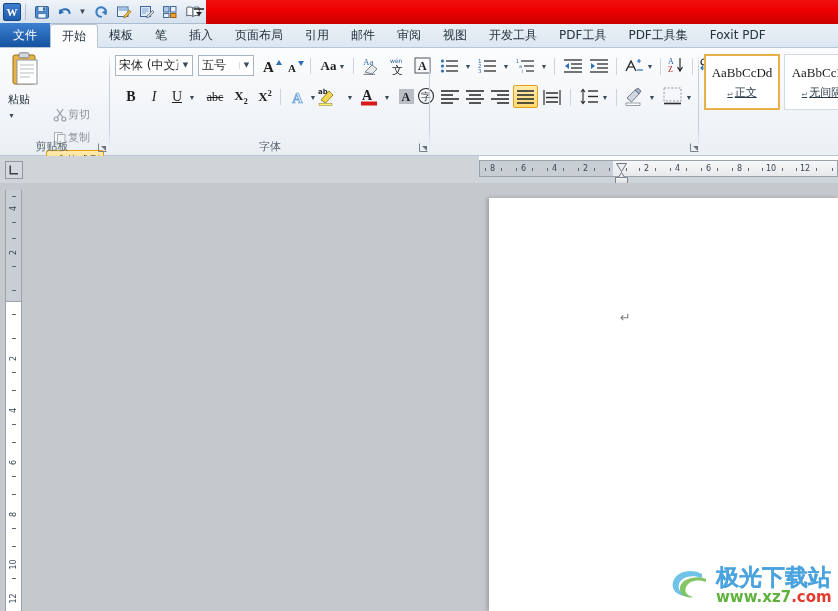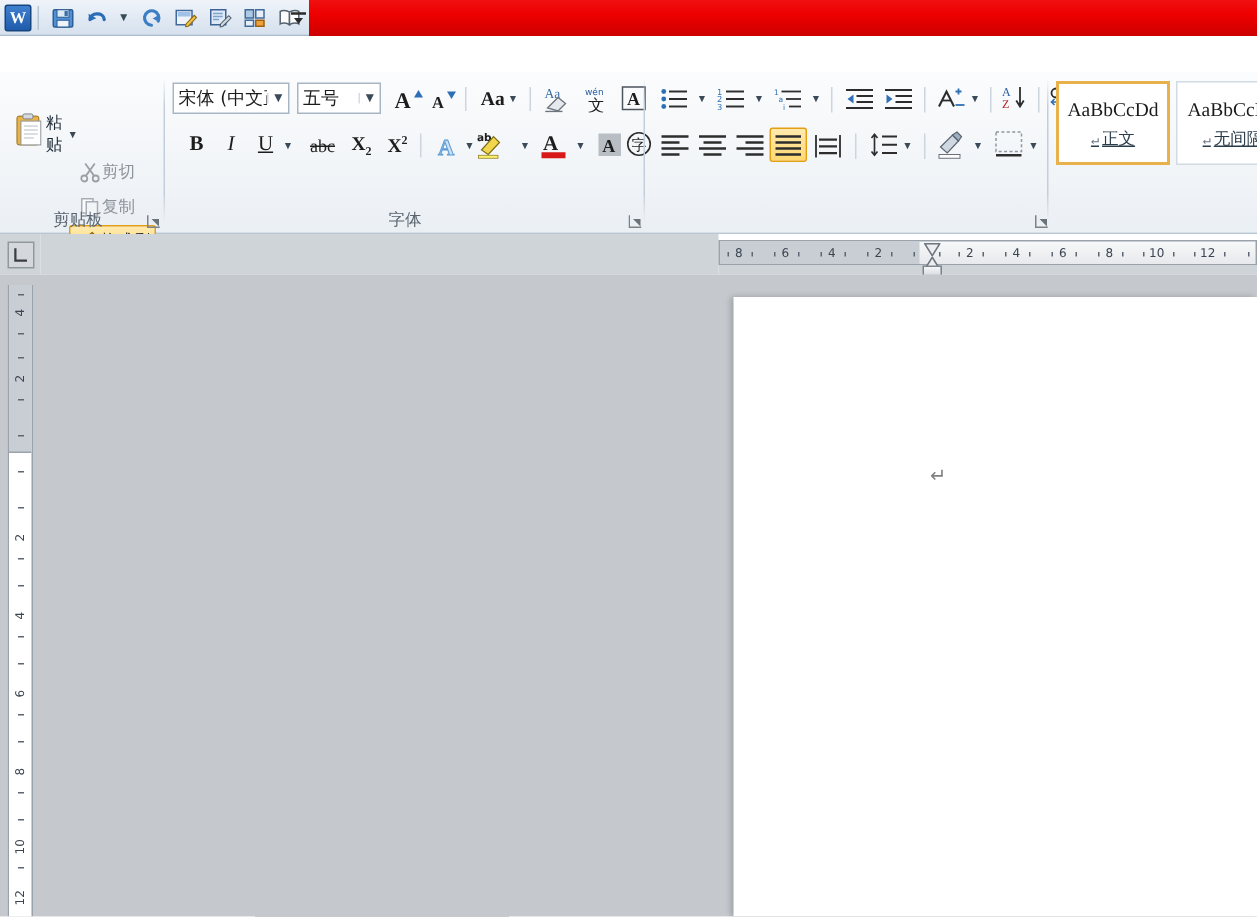--- a/index.html
+++ b/index.html
@@ -84,21 +84,21 @@
     background: linear-gradient(to bottom,rgba(180,195,210,0),#c3cedb 20%,#c3cedb 80%,rgba(180,195,210,0));
   }
   .dialog-launcher {
     position: absolute; bottom: 3px; width: 12px; height: 12px;
     display:flex; align-items:center; justify-content:center;
   }
 
   
   .paste-btn {
     position: absolute; left: 8px; top: 4px; width: 44px; height: 72px;
-    display: flex; flex-direction: row; align-items: center;
+    display: flex; flex-direction: column; 
     font-size: 11px; color: #1e2b36;
   }
   .paste-label { margin-top: 2px; font-family:"DejaVu Sans",sans-serif; font-size: 11px;}
   .mini-btn {
     position: absolute; display: flex; align-items: center;
     height: 21px; font-size: 11px; color: #8d949b;
     font-family: Liberation Mono, monospace;
     padding: 0 3px;
   }
   .mini-btn .mi { width: 17px; display:flex; align-items:center; justify-content:center;}
@@ -310,20 +310,36 @@
     <div class="qat-more">
       <svg width="12" height="14" viewBox="0 0 12 14">
         <line x1="1" y1="4" x2="11" y2="4" stroke="#2a2a2a" stroke-width="1.6"></line>
         <path d="M3 7 L9 7 L6 11 Z" fill="#2a2a2a"></path>
       </svg>
     </div>
 
     <div class="redbar"></div>
   </div>
 
+  <div class="tabstrip">
+    <div class="tab file">文件</div>
+    <div class="tab active">开始</div>
+    <div class="tab">模板</div>
+    <div class="tab">笔</div>
+    <div class="tab">插入</div>
+    <div class="tab">页面布局</div>
+    <div class="tab">引用</div>
+    <div class="tab">邮件</div>
+    <div class="tab">审阅</div>
+    <div class="tab">视图</div>
+    <div class="tab">开发工具</div>
+    <div class="tab">PDF工具</div>
+    <div class="tab">PDF工具集</div>
+    <div class="tab">Foxit PDF</div>
+  </div>
 
   <div class="ribbon">
 
     <div class="group" style="left:0; width:110px">
       <div class="paste-btn">
         <svg width="34" height="38" viewBox="0 0 34 38">
           <rect x="5" y="3" width="22" height="29" rx="2" fill="#e8b44a" stroke="#9c6f17"></rect>
           <rect x="11" y="0.8" width="10" height="5" rx="1.4" fill="#d6d9dd" stroke="#7c838b"></rect>
           <rect x="9" y="8" width="20" height="24" fill="#fff" stroke="#8d949c"></rect>
           <line x1="12" y1="13" x2="26" y2="13" stroke="#b6bcc3"></line>
@@ -774,14 +790,26 @@
     <span class="vtick" style="top:338px"></span>
     <span class="vtick" style="top:356px"></span>
     <span class="vmark" style="top:370px">10</span>
     <span class="vtick" style="top:388px"></span>
     <span class="vmark" style="top:404px">12</span>
   </div>
 
   <div class="page"></div>
   <div class="pilcrow-mark">↵</div>
 
+  <div class="watermark">
+    <svg width="46" height="40" viewBox="0 0 46 40">
+      <path d="M34 9 C24 3, 8 6, 5 17 C2.5 26, 12 33, 21 30 C14 30, 9 25, 11 19 C13 12, 24 9, 34 13 Z" fill="#6fc3e8"></path>
+      <path d="M38 14 C30 10, 14 13, 12 22 C10.5 29, 18 34, 26 32 C19 31, 16 27, 18 22 C21 15, 31 14, 38 17 Z" fill="#6fbb4a" opacity="0.85"></path>
+    </svg>
+    <div class="wm-text">
+      <div class="wm-title">极光下载站</div>
+      <div class="wm-sub">
+        <span>www.xz7</span><span class="dom">.com</span>
+      </div>
+    </div>
+  </div>
 
 </div>
 
 </body></html>

